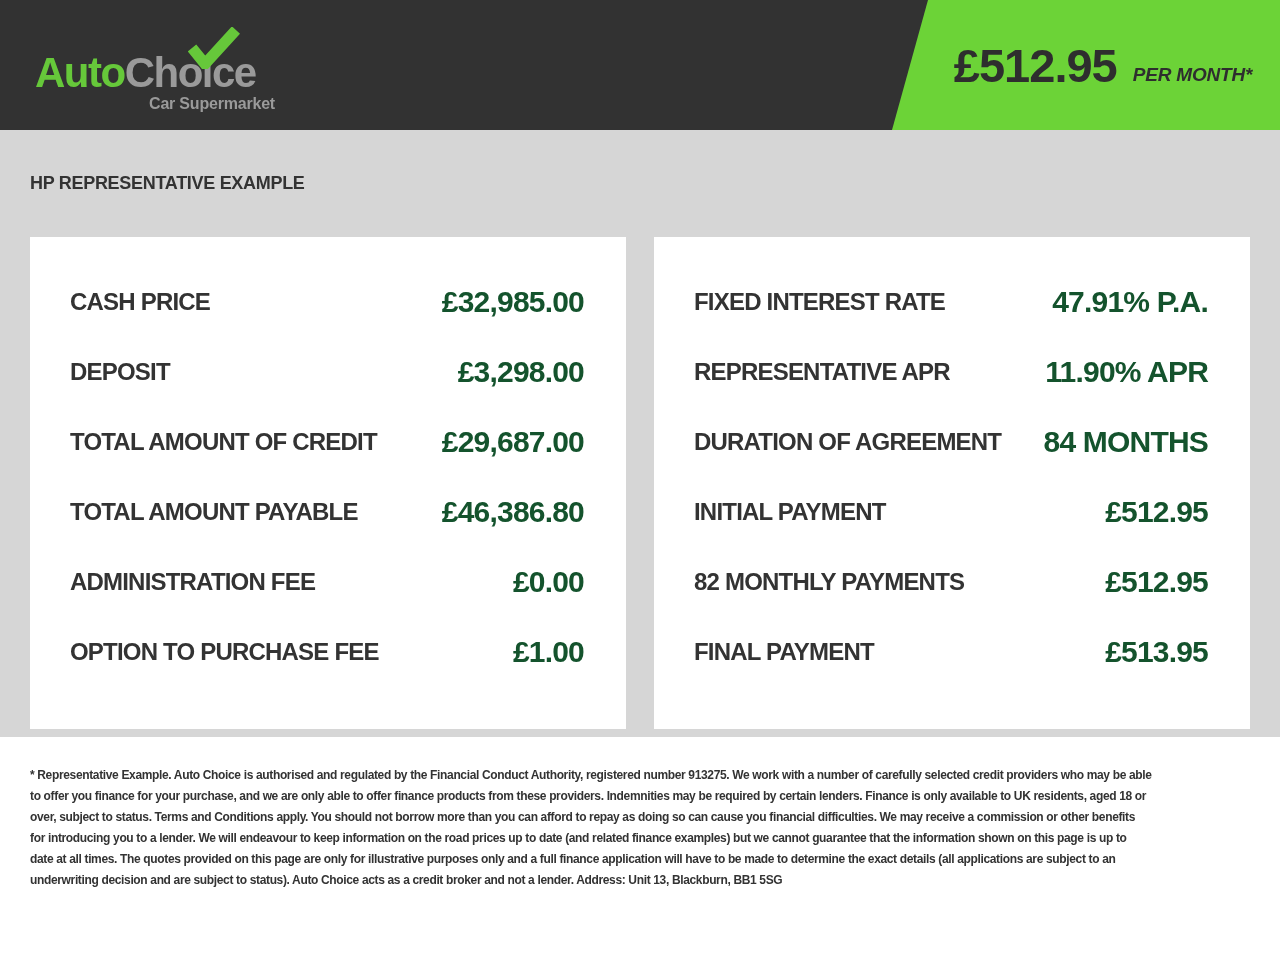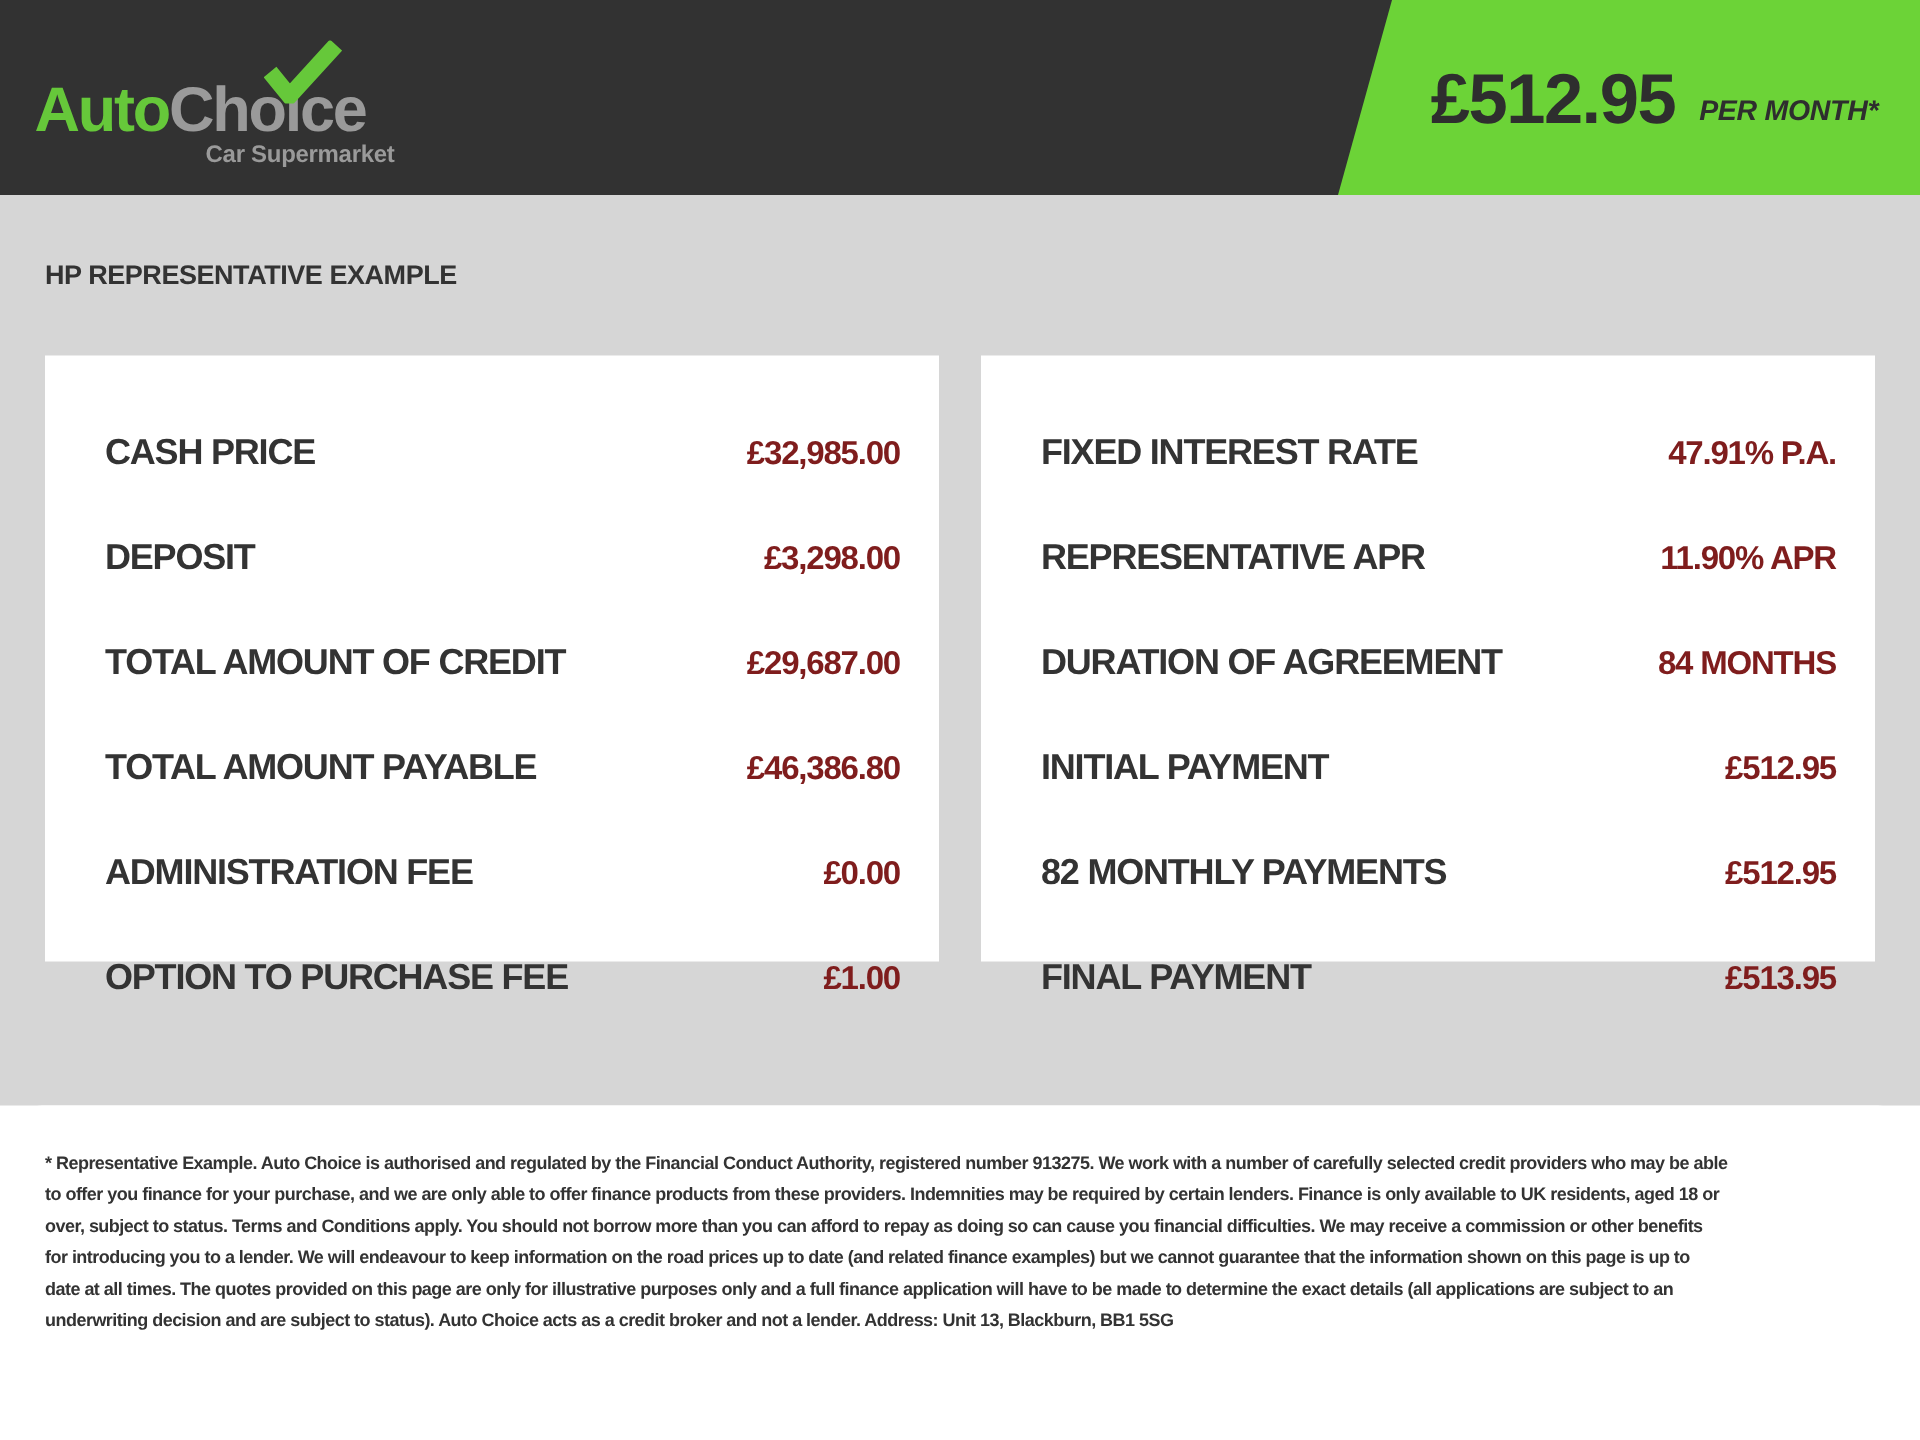--- a/index.html
+++ b/index.html
@@ -13,21 +13,21 @@
 
   
   .header {
     position: relative;
     height: 130px;
     background: #323232;
     overflow: hidden;
   }
   .logo {
     position: absolute;
-    left: 23px; top: 25px;
+    left: 35px; top: 25px;
     width: 250px; height: 92px;
   }
   .logo-main {
     margin-top: 28px;
     font-size: 42px;
     font-weight: bold;
     letter-spacing: -1.5px;
     line-height: 40px;
     white-space: nowrap;
   }
@@ -89,41 +89,41 @@
     letter-spacing: -0.3px;
     line-height: 31px;
   }
   .panels {
     display: flex;
     gap: 28px;
     margin-top: 38px;
   }
   .panel {
     flex: 1;
-    height: 404px;
+    height: 492px;
     background: #ffffff;
-    padding: 30px 26px 22px 40px;
+    padding: 30px 42px 22px 40px;
   }
   .row {
     height: 70px;
     display: flex;
     align-items: center;
     justify-content: space-between;
   }
   .row-label {
     font-size: 24px;
     font-weight: bold;
     color: #333333;
     letter-spacing: -0.8px;
     white-space: nowrap;
   }
   .row-value {
-    font-size: 22px;
-    font-weight: bold;
-    color: #7f1d1d;
+    font-size: 30px;
+    font-weight: bold;
+    color: #14532d;
     letter-spacing: -0.8px;
     white-space: nowrap;
   }
 
   
   .footer {
     height: 223px;
     background: #ffffff;
     padding: 28px 30px 0 30px;
     border-radius: 28px;

